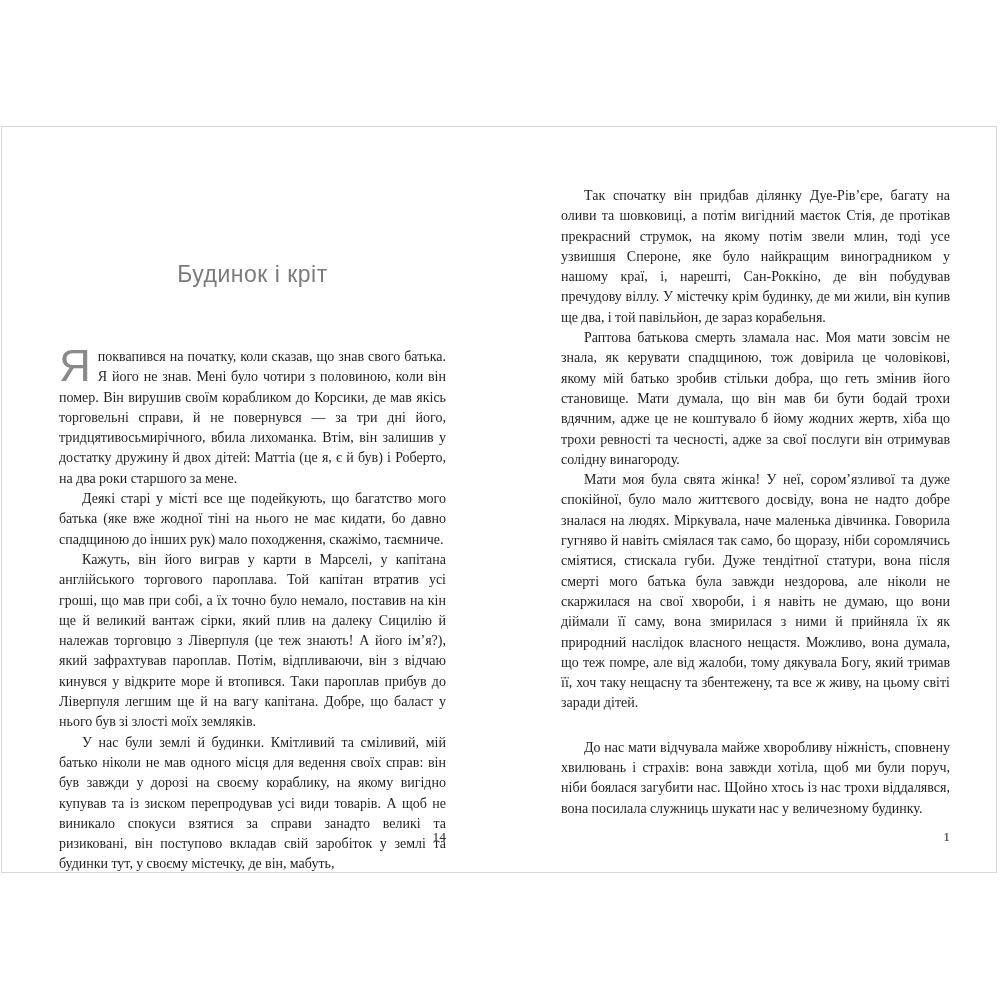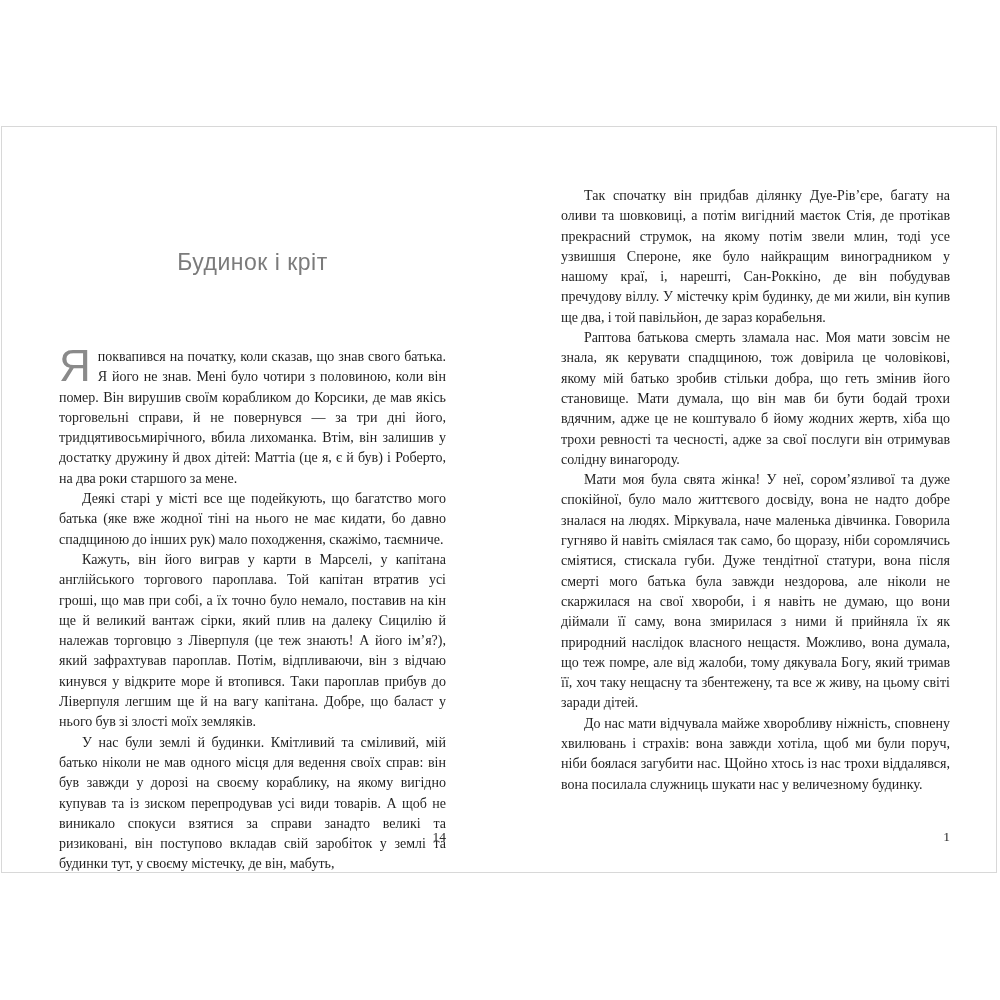--- a/index.html
+++ b/index.html
@@ -9,35 +9,35 @@
   .spread-frame {
     position:absolute; left:1px; top:126px; width:996px; height:747px;
     border:1px solid #d8d8d8; background:#ffffff;
   }
 
   .page { position:absolute; top:0; height:100%; }
   .page-left  { left:57px;  width:387px; }
   .page-right { left:559px; width:389px; }
 
   .chapter-title {
-    position:absolute; top:122px; left:0; width:100%;
+    position:absolute; top:134px; left:0; width:100%;
     text-align:center; font-family:"Liberation Sans", sans-serif;
     font-weight:400; font-size:23px; letter-spacing:0.5px; color:#7b7b7b;
   }
 
   .text-col { position:absolute; left:0; width:100%; }
   .page-left  .text-col { top:220px; }
   .page-right .text-col { top:59px; }
 
   .text-col p {
     font-size:14px; line-height:20.3px; text-align:justify;
     color:#1f1f1f; word-spacing:-0.2px;
   }
   .text-col p.ind { text-indent:23px; }
-  .text-col p.section-break { }
+  .text-col p.section-break { margin-top:24px; }
 
   .dropcap {
     float:left; font-family:"Liberation Sans", sans-serif;
     font-size:44px; line-height:34px; height:38px;
     color:#8a8a8a; margin:2px 7px 0 0; font-weight:400;
   }
 
   .pagenum {
     position:absolute; top:702px; left:0; width:100%;
     text-align:right; font-size:13.5px; color:#2a2a2a;

